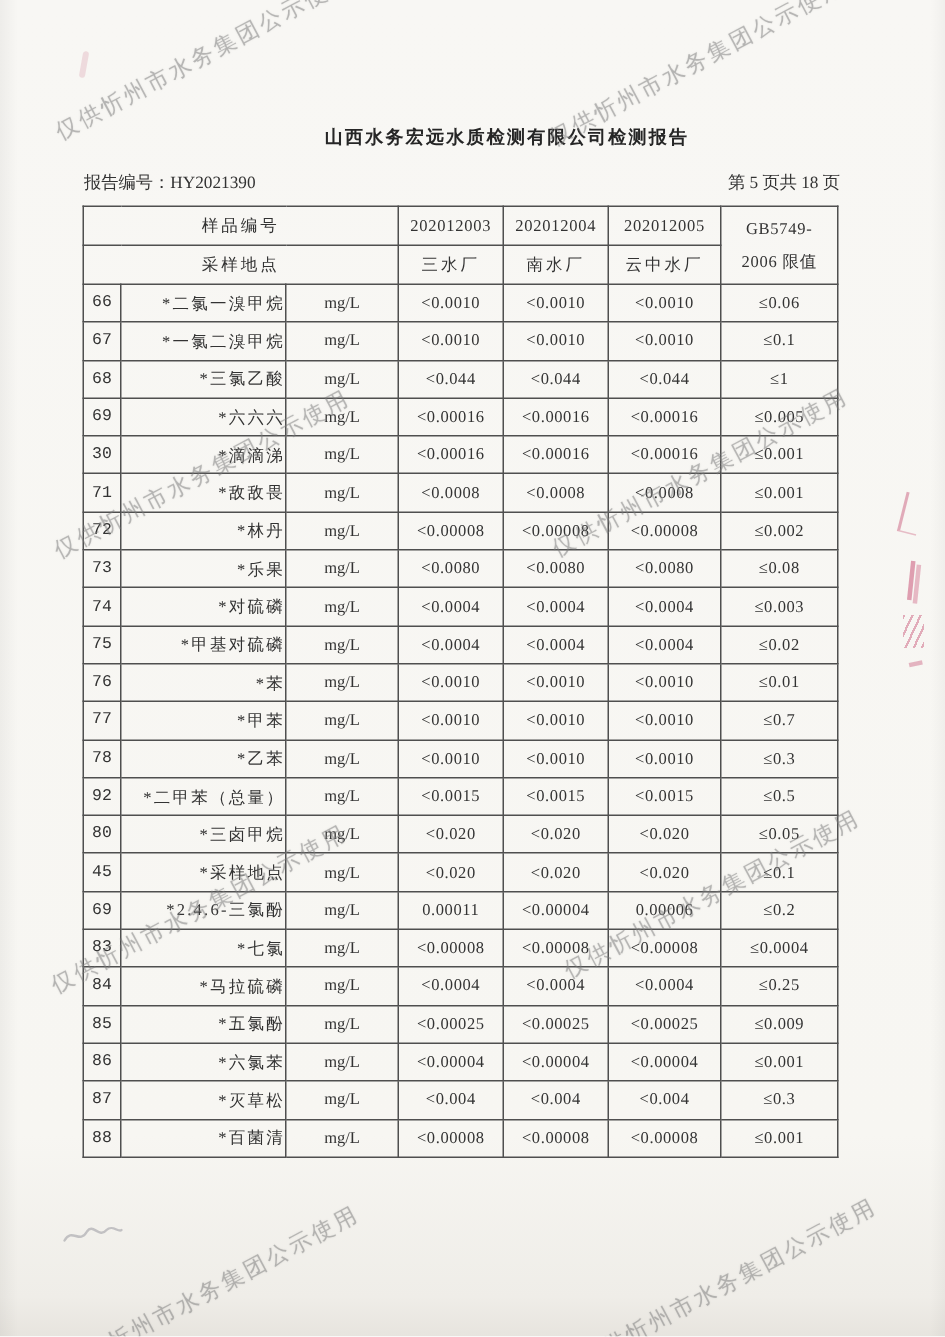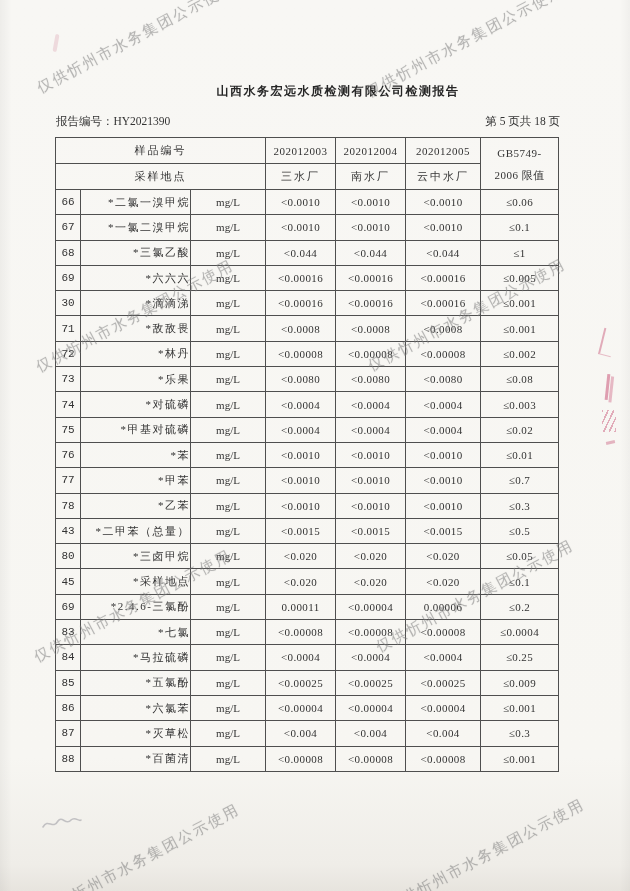--- a/index.html
+++ b/index.html
@@ -217,21 +217,21 @@
         <tr>
           <td class="cno">78</td>
           <td class="cname">*乙苯</td>
           <td class="cunit">mg/L</td>
           <td class="cval">&lt;0.0010</td>
           <td class="cval">&lt;0.0010</td>
           <td class="cval">&lt;0.0010</td>
           <td class="climit">≤0.3</td>
         </tr>
         <tr>
-          <td class="cno">43</td>
+          <td class="cno">92</td>
           <td class="cname">*二甲苯（总量）</td>
           <td class="cunit">mg/L</td>
           <td class="cval">&lt;0.0015</td>
           <td class="cval">&lt;0.0015</td>
           <td class="cval">&lt;0.0015</td>
           <td class="climit">≤0.5</td>
         </tr>
         <tr>
           <td class="cno">80</td>
           <td class="cname">*三卤甲烷</td>

